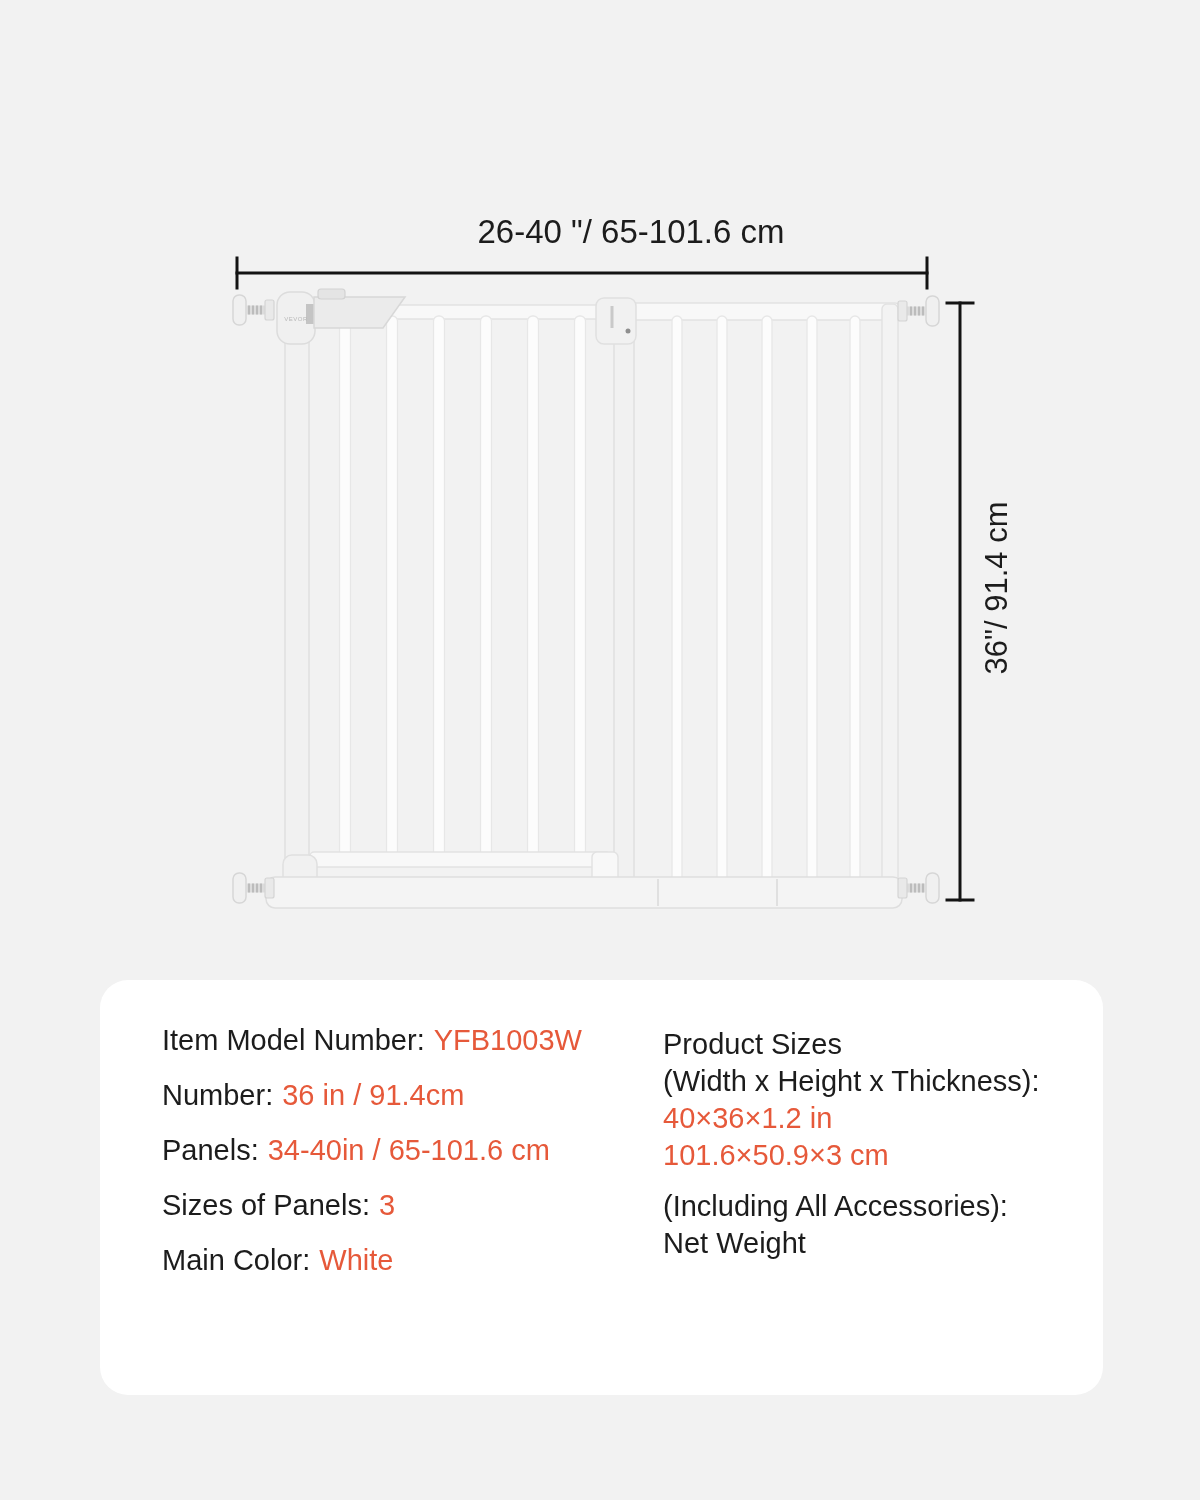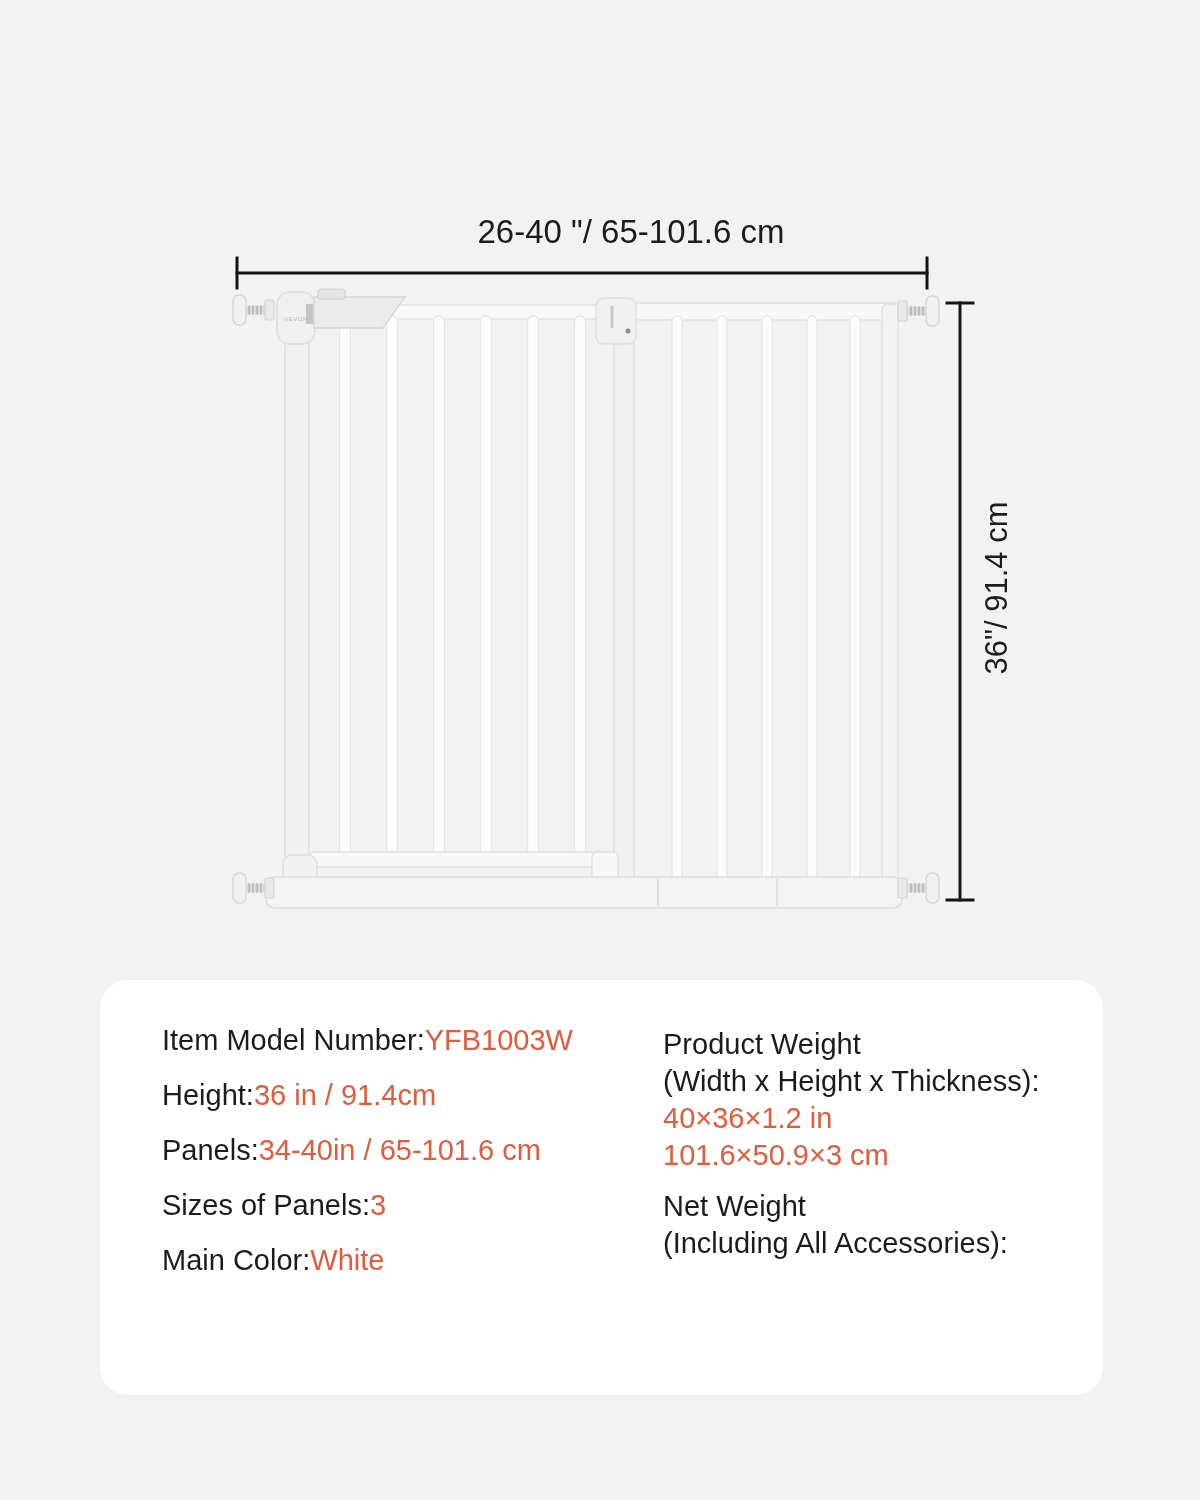--- a/index.html
+++ b/index.html
@@ -53,21 +53,21 @@
   
   .card{
     position:absolute;left:100px;top:980px;width:1003px;height:415px;
     background:var(--card);border-radius:28px;
   }
   .col{position:absolute;top:46px;}
   .col.left{left:62px;}
   .col.right{left:563px;}
   .row{margin:0 0 26px 0;font-size:29px;line-height:29px;white-space:nowrap;}
   .lbl{color:var(--ink);}
-  .row .lbl{}
+  .row .lbl{margin-right:9px;}
   .val{color:var(--accent);}
   .block .line{margin:0;font-size:29px;line-height:37px;white-space:nowrap;}
   .block + .block{margin-top:14px;}
 </style>
 </head>
 <body>
 
 <svg class="diagram-svg" width="1200" height="960" viewBox="0 0 1200 960">
 
   <defs>
@@ -158,32 +158,32 @@
   </g>
 </svg>
 
 <div class="dim-label-h">26-40 "/ 65-101.6 cm</div>
 <div class="dim-label-v">36"/ 91.4 cm</div>
 
 <section class="card">
 
   <div class="col left">
     <p class="row"><span class="lbl">Item Model Number:</span><span class="val">YFB1003W</span></p>
-    <p class="row"><span class="lbl">Height:</span><span class="val">36 in / 91.4cm</span></p>
+    <p class="row"><span class="lbl">Number:</span><span class="val">36 in / 91.4cm</span></p>
     <p class="row"><span class="lbl">Panels:</span><span class="val">34-40in / 65-101.6 cm</span></p>
     <p class="row"><span class="lbl">Sizes of Panels:</span><span class="val">3</span></p>
     <p class="row"><span class="lbl">Main Color:</span><span class="val">White</span></p>
   </div>
 
   <div class="col right">
     <div class="block">
-      <p class="line lbl">Product Weight</p>
+      <p class="line lbl">Product Sizes</p>
       <p class="line lbl">(Width x Height x Thickness):</p>
       <p class="line val">40×36×1.2 in</p>
       <p class="line val">101.6×50.9×3 cm</p>
     </div>
     <div class="block">
+      <p class="line lbl">(Including All Accessories):</p>
       <p class="line lbl">Net Weight</p>
-      <p class="line lbl">(Including All Accessories):</p>
     </div>
   </div>
 
 </section>
 
 </body></html>

